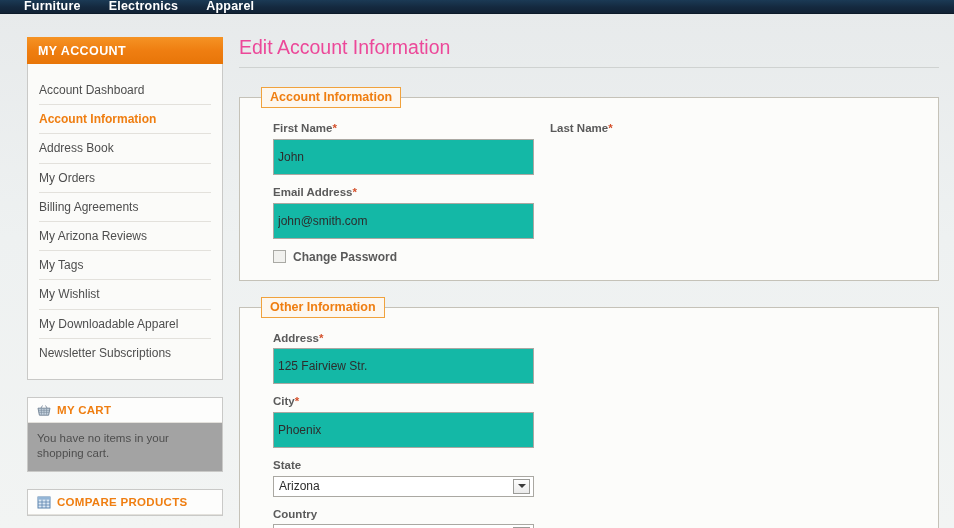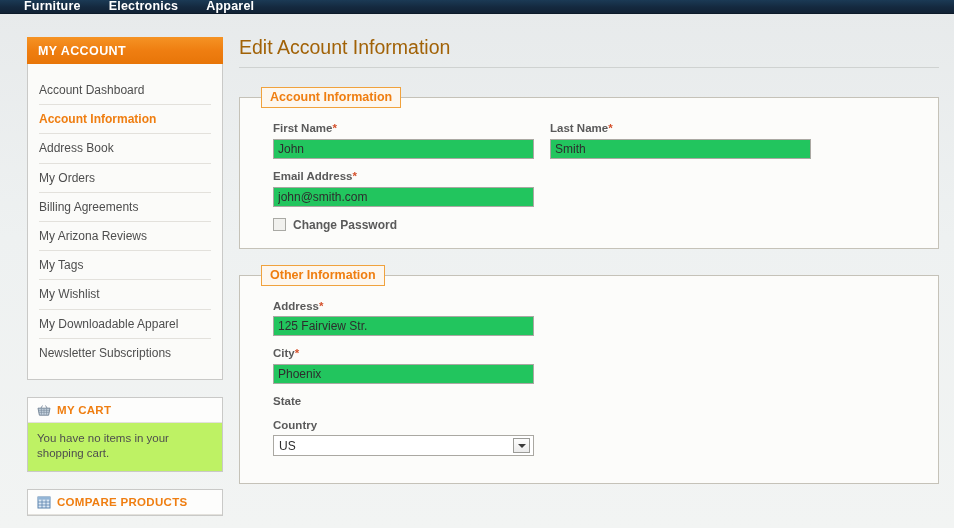--- a/index.html
+++ b/index.html
@@ -75,21 +75,21 @@
     padding: 8px 0 7px 0;
     border-bottom: 1px solid #e3e1dc;
     cursor: pointer;
     line-height: 1.1;
   }
   .acct-link:last-child { border-bottom: none; }
   .acct-link.current { color: #ef7e11; font-weight: bold; }
 
   .mini-block {
     border: 1px solid #c9c9c7;
-    background: #bef264;
+    background: #a3a3a3;
     box-sizing: border-box;
   }
   .mini-head {
     display: flex;
     align-items: center;
     gap: 6px;
     padding: 6px 9px 5px 9px;
     border-bottom: 1px solid #e3e1dc;
     background: #fdfdfc;
   }
@@ -109,21 +109,21 @@
 
   
   #main {
     flex: 1 1 auto;
     padding-right: 15px;
     padding-left: 16px;
     box-sizing: border-box;
   }
   #page-title {
     font-size: 19.5px;
-    color: #a16207;
+    color: #ec4899;
     font-weight: normal;
     margin: 0 0 9px 0;
     line-height: 1.1;
   }
   .title-rule {
     height: 1px;
     background: #cfd2d1;
     margin-bottom: 19px;
   }
 
@@ -154,23 +154,23 @@
     font-size: 11.5px;
     font-weight: bold;
     color: #5a5a5a;
     margin-bottom: 4px;
     line-height: 1.1;
   }
   .req { color: #d4502b; font-weight: bold; }
 
   input.txt {
     width: 100%;
-    height: 20px;
+    height: 36px;
     border: 1px solid #aaa8a2;
-    background: #22c55e;
+    background: #14b8a6;
     font-family: "Liberation Sans", sans-serif;
     font-size: 12px;
     color: #2d2d2d;
     padding: 0 4px;
     box-sizing: border-box;
     outline: none;
   }
 
   .selectwrap {
     position: relative;
@@ -295,21 +295,20 @@
                 <span>First Name</span><span class="req">*</span>
               </label>
               <input class="txt" type="text" value="John" style="">
             </div>
           </div>
           <div class="col">
             <div class="field">
               <label class="flabel">
                 <span>Last Name</span><span class="req">*</span>
               </label>
-              <input class="txt" type="text" value="Smith" style="">
             </div>
           </div>
         </div>
         <div class="row">
           <div class="col">
             <div class="field">
               <label class="flabel">
                 <span>Email Address</span><span class="req">*</span>
               </label>
               <input class="txt" type="text" value="john@smith.com" style="">
@@ -341,20 +340,28 @@
           </label>
           <div class="col">
             <input class="txt" type="text" value="Phoenix" style="">
           </div>
         </div>
 
         <div class="field">
           <label class="flabel">
             <span>State</span><span class="req"></span>
           </label>
+          <div class="col">
+            <div class="selectwrap">
+              <span class="selval">Arizona</span>
+              <span class="arrowbox">
+                <span class="caret"></span>
+              </span>
+            </div>
+          </div>
         </div>
 
         <div class="field">
           <label class="flabel">
             <span>Country</span><span class="req"></span>
           </label>
           <div class="col">
             <div class="selectwrap">
               <span class="selval">US</span>
               <span class="arrowbox">

